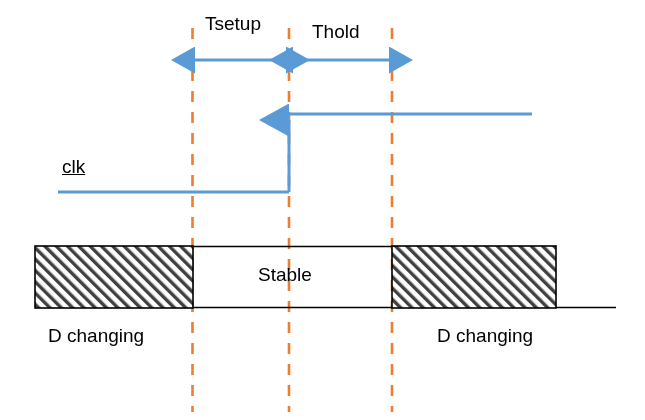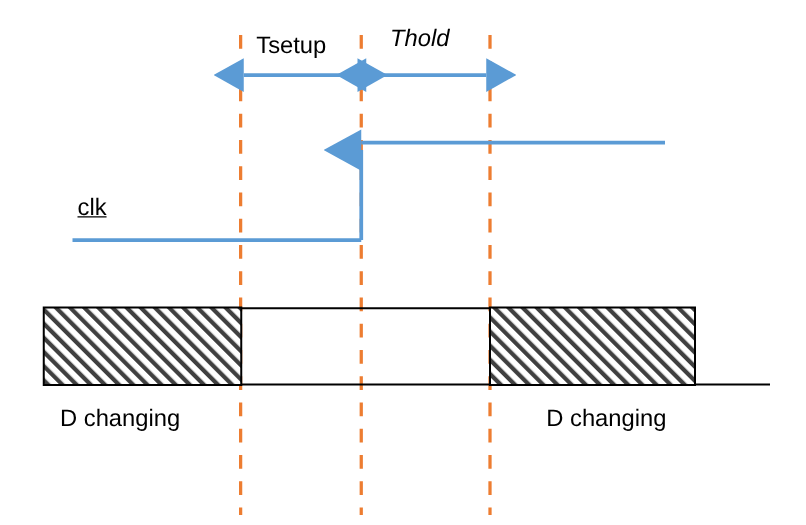--- a/index.html
+++ b/index.html
@@ -23,22 +23,22 @@
     height: 420px;
   }
   .lbl {
     position: absolute;
     color: #000000;
     font-family: "Liberation Sans", sans-serif;
     font-size: 19px;
     line-height: 22px;
     white-space: nowrap;
   }
-  .lbl-tsetup { left: 205px; top: 26px; }
-  .lbl-thold  { left: 312px; top: 21px; font-style: italic; }
+  .lbl-tsetup { left: 205px; top: 13px; }
+  .lbl-thold  { left: 312px; top: 21px; }
   .lbl-clk    { left: 62px;  top: 156px; text-decoration: underline; }
   .lbl-stable { left: 258px; top: 264px; }
   .lbl-dchg-left  { left: 48px;  top: 325px; }
   .lbl-dchg-right { left: 437px; top: 325px; }
 </style>
 </head>
 <body>
 
 <div id="canvas">
 
@@ -75,16 +75,17 @@
 
     <line x1="193" y1="246.5" x2="392" y2="246.5" stroke="#000000" stroke-width="1.6"></line>
     <line x1="193" y1="307.5" x2="392" y2="307.5" stroke="#000000" stroke-width="1.6"></line>
 
     <line x1="556" y1="307.5" x2="616" y2="307.5" stroke="#000000" stroke-width="1.6"></line>
   </svg>
 
   <div class="lbl lbl-tsetup">Tsetup</div>
   <div class="lbl lbl-thold">Thold</div>
   <div class="lbl lbl-clk">clk</div>
+  <div class="lbl lbl-stable">Stable</div>
   <div class="lbl lbl-dchg-left">D changing</div>
   <div class="lbl lbl-dchg-right">D changing</div>
 
 </div>
 
 </body></html>

